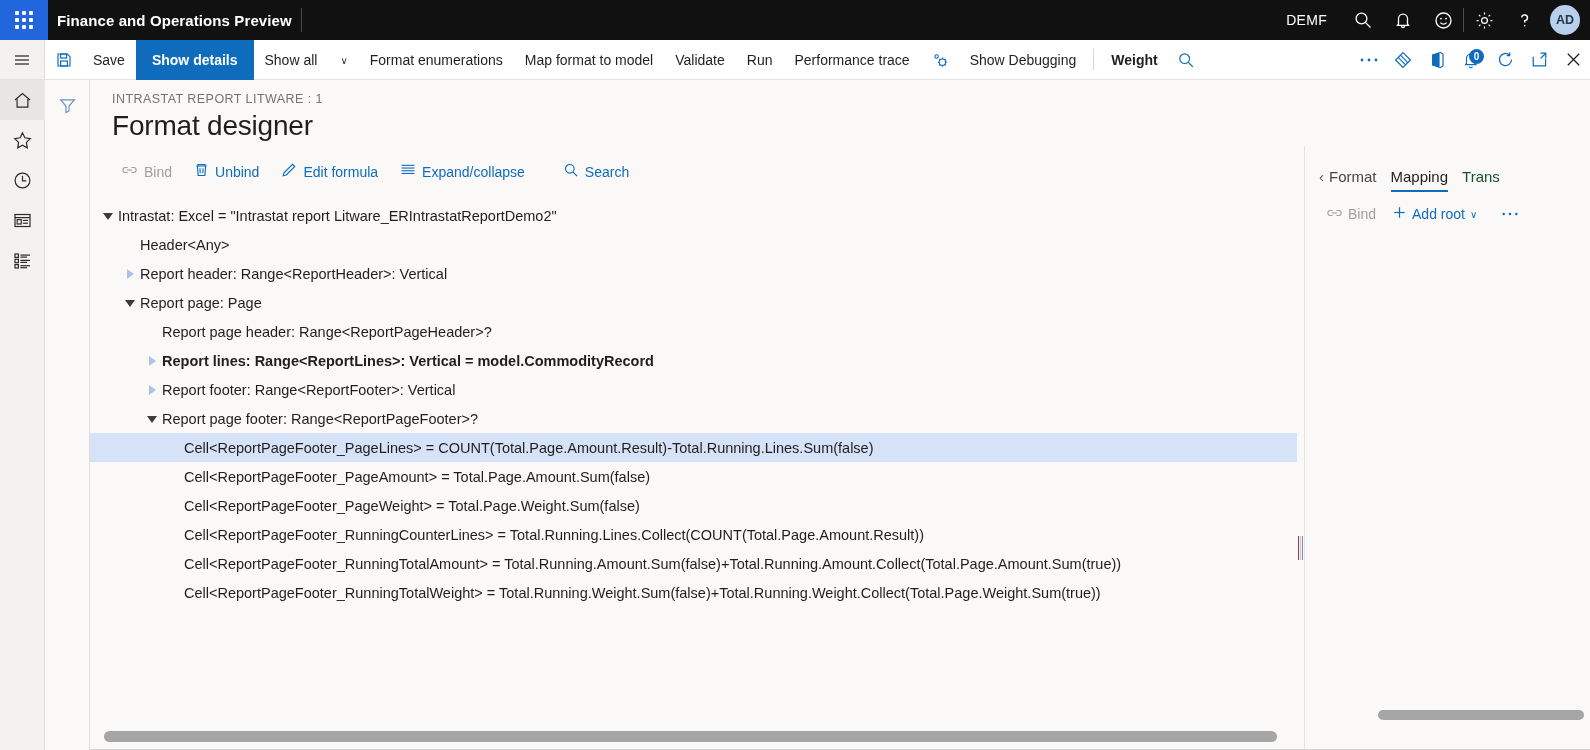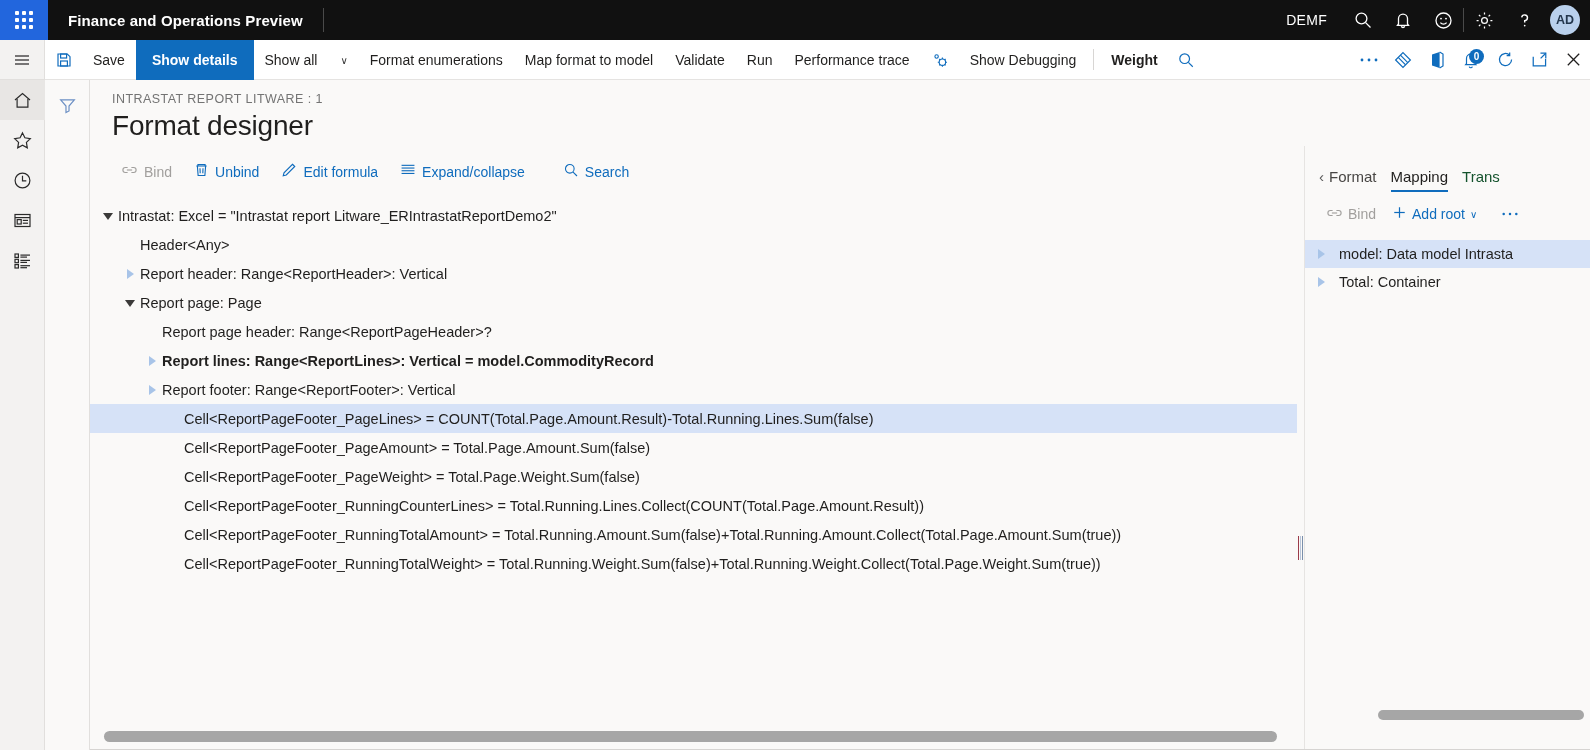--- a/index.html
+++ b/index.html
@@ -20,21 +20,21 @@
     width: 48px; height: 40px; background: #2266dd;
     display: flex; align-items: center; justify-content: center;
     flex: 0 0 48px; cursor: pointer;
   }
   .waffle-grid {
     display: grid; grid-template-columns: repeat(3, 4px);
     grid-template-rows: repeat(3, 4px); gap: 3px;
   }
   .waffle-grid i { width: 4px; height: 4px; background: #fff; border-radius: 1px; display: block; }
   .app-title {
-    font-size: 15px; font-weight: 600; padding: 0 20px; white-space: nowrap;
+    font-size: 15px; font-weight: 600; padding: 0 9px; white-space: nowrap;
     letter-spacing: .1px;
   }
   .hdr-div { width: 1px; height: 24px; background: #4a4a4a; }
   .hdr-right { margin-left: auto; display: flex; align-items: center; gap: 0; padding-right: 10px; }
   .hdr-company { font-size: 14px; padding: 0 16px; letter-spacing: .3px; }
   .hdr-btn {
     width: 40px; height: 40px; display: flex; align-items: center; justify-content: center;
     cursor: pointer; color: #ffffff;
   }
   .hdr-btn svg { display: block; }
@@ -530,20 +530,26 @@
                     <span class="arrow-closed"></span>
                   </span>
                   <span>Report lines: Range&lt;ReportLines&gt;: Vertical = model.CommodityRecord</span>
                 </div>
                 <div class="tnode" style="padding-left: 52px;">
                   <span class="tw">
                     <span class="arrow-closed"></span>
                   </span>
                   <span>Report footer: Range&lt;ReportFooter&gt;: Vertical</span>
                 </div>
+                <div class="tnode" style="padding-left: 52px;">
+                  <span class="tw">
+                    <span class="arrow-open"></span>
+                  </span>
+                  <span>Report page footer: Range&lt;ReportPageFooter&gt;?</span>
+                </div>
                 <div class="tnode selected" style="padding-left: 74px;">
                   <span class="tw"></span>
                   <span>Cell&lt;ReportPageFooter_PageLines&gt; = COUNT(Total.Page.Amount.Result)-Total.Running.Lines.Sum(false)</span>
                 </div>
                 <div class="tnode" style="padding-left: 74px;">
                   <span class="tw"></span>
                   <span>Cell&lt;ReportPageFooter_PageAmount&gt; = Total.Page.Amount.Sum(false)</span>
                 </div>
                 <div class="tnode" style="padding-left: 74px;">
                   <span class="tw"></span>
@@ -613,34 +619,20 @@
               </div>
               <div class="saction" style="margin-left:8px;">
                 <svg width="18" height="6" viewBox="0 0 20 6" fill="currentColor">
                   <circle cx="3" cy="3" r="1.4"></circle>
                     <circle cx="10" cy="3" r="1.4"></circle>
                     <circle cx="17" cy="3" r="1.4"></circle>
                 </svg>
               </div>
             </div>
 
-            <div class="side-tree" id="side-tree">
-                <div class="snode selected">
-                  <span class="tw">
-                    <span class="arrow-closed"></span>
-                  </span>
-                  <span style="margin-left: 8px;">model: Data model Intrasta</span>
-                </div>
-                <div class="snode">
-                  <span class="tw">
-                    <span class="arrow-closed"></span>
-                  </span>
-                  <span style="margin-left: 8px;">Total: Container</span>
-                </div>
-              </div>
 
 
             <div class="hscroll-side">
               <div class="thumb"></div>
             </div>
           </div>
 
         </div>
         <div class="bottom-rule"></div>
       </div>

